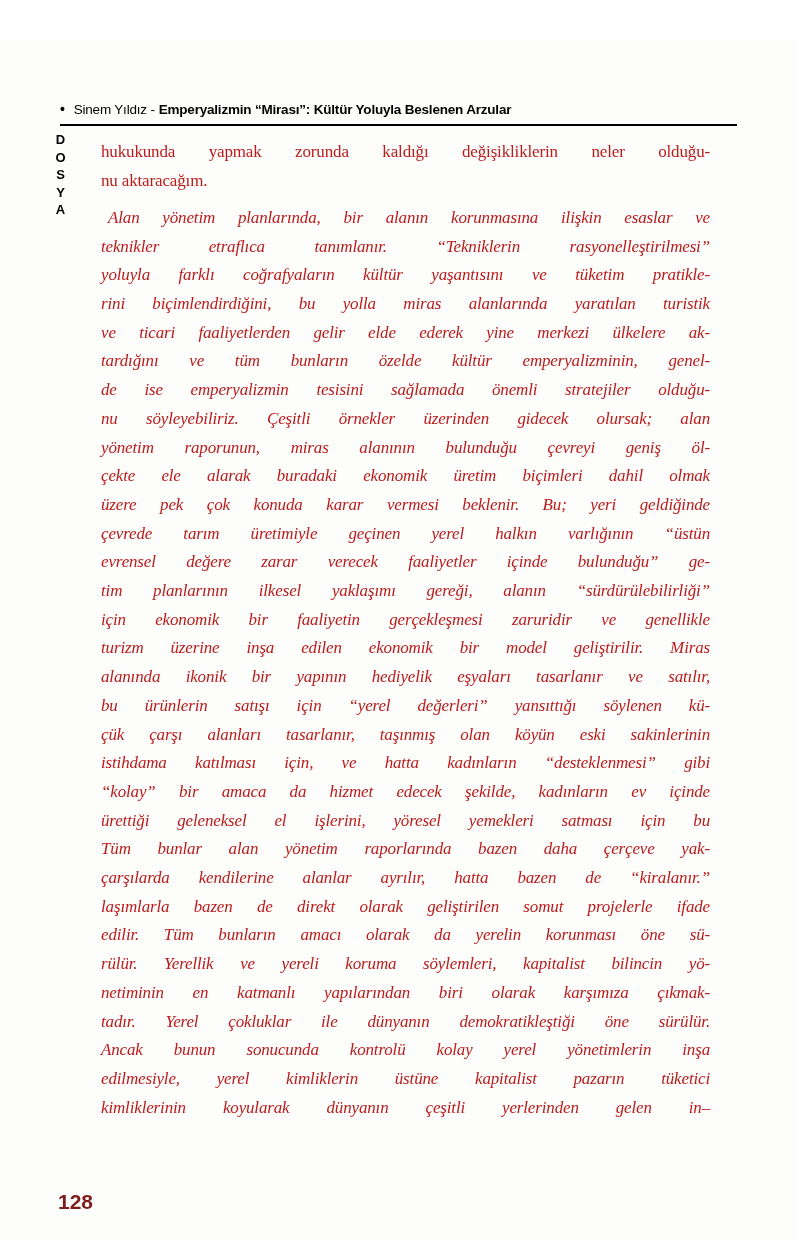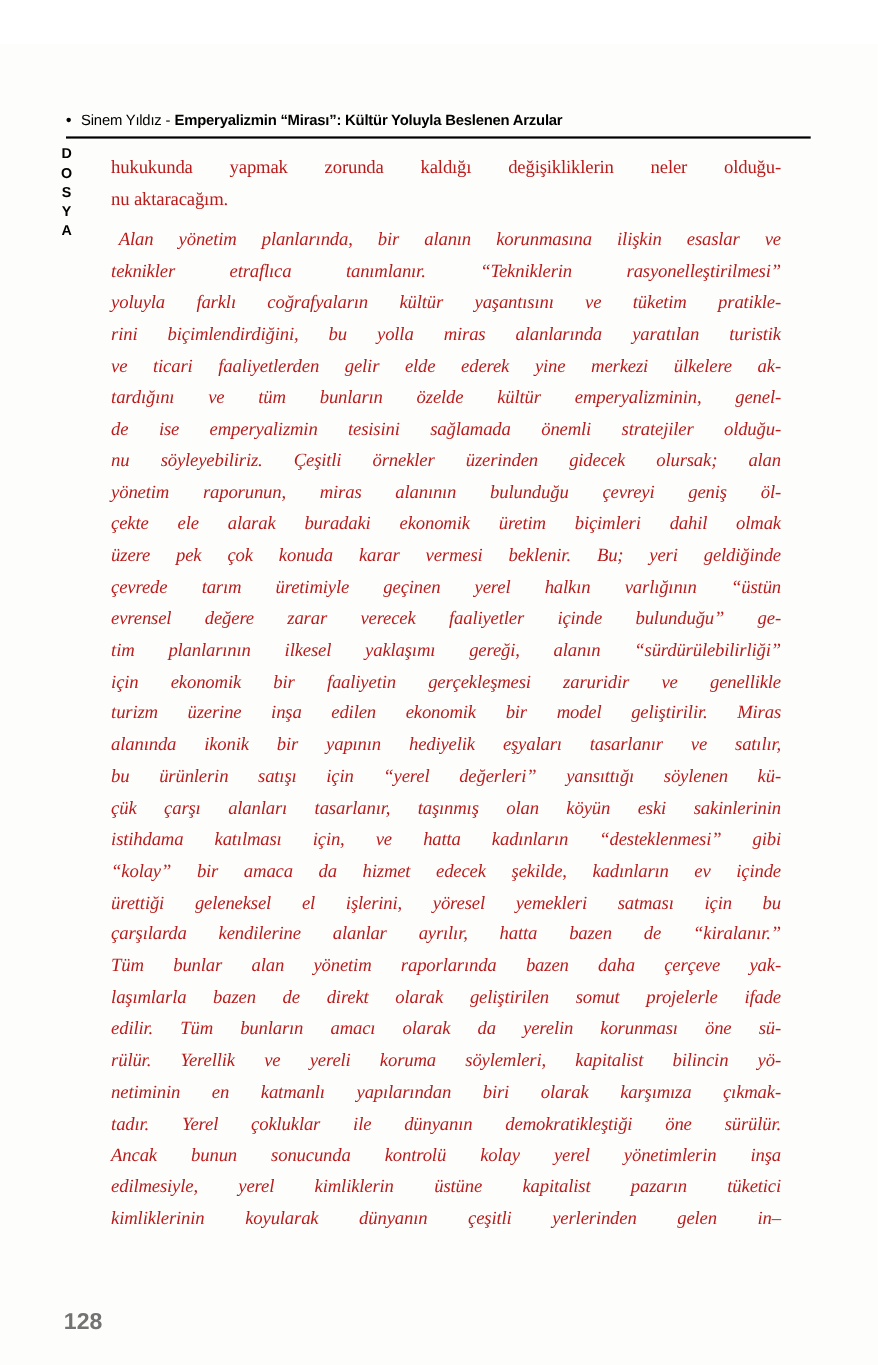--- a/index.html
+++ b/index.html
@@ -69,21 +69,21 @@
   .line.end { text-align-last: left; }
   .line.indent { text-indent: 7px; }
   
   .pagenum {
     position: absolute;
     left: 58px;
     top: 1150px;
     font-family: "Liberation Sans", sans-serif;
     font-weight: 700;
     font-size: 21px;
-    color: #737373;
+    color: #7f1d1d;
   }
   .bottombar {
     position: absolute;
     left: 0;
     bottom: 0;
     width: 100%;
     height: 17px;
     background: #0e0e0e;
   }
 </style>
@@ -121,22 +121,22 @@
       <div class="line">evrensel değere zarar verecek faaliyetler içinde bulunduğu” ge-</div>
       <div class="line">tim planlarının ilkesel yaklaşımı gereği, alanın “sürdürülebilirliği”</div>
       <div class="line">için ekonomik bir faaliyetin gerçekleşmesi zaruridir ve genellikle</div>
       <div class="line">turizm üzerine inşa edilen ekonomik bir model geliştirilir. Miras</div>
       <div class="line">alanında ikonik bir yapının hediyelik eşyaları tasarlanır ve satılır,</div>
       <div class="line">bu ürünlerin satışı için “yerel değerleri” yansıttığı söylenen kü-</div>
       <div class="line">çük çarşı alanları tasarlanır, taşınmış olan köyün eski sakinlerinin</div>
       <div class="line">istihdama katılması için, ve hatta kadınların “desteklenmesi” gibi</div>
       <div class="line">“kolay” bir amaca da hizmet edecek şekilde, kadınların ev içinde</div>
       <div class="line">ürettiği geleneksel el işlerini, yöresel yemekleri satması için bu</div>
+      <div class="line">Tüm bunlar alan yönetim raporlarında bazen daha çerçeve yak-</div>
       <div class="line">çarşılarda kendilerine alanlar ayrılır, hatta bazen de “kiralanır.”</div>
-      <div class="line">Tüm bunlar alan yönetim raporlarında bazen daha çerçeve yak-</div>
       <div class="line">laşımlarla bazen de direkt olarak geliştirilen somut projelerle ifade</div>
       <div class="line">edilir. Tüm bunların amacı olarak da yerelin korunması öne sü-</div>
       <div class="line">rülür. Yerellik ve yereli koruma söylemleri, kapitalist bilincin yö-</div>
       <div class="line">netiminin en katmanlı yapılarından biri olarak karşımıza çıkmak-</div>
       <div class="line">tadır. Yerel çokluklar ile dünyanın demokratikleştiği öne sürülür.</div>
       <div class="line">Ancak bunun sonucunda kontrolü kolay yerel yönetimlerin inşa</div>
       <div class="line">edilmesiyle, yerel kimliklerin üstüne kapitalist pazarın tüketici</div>
       <div class="line">kimliklerinin koyularak dünyanın çeşitli yerlerinden gelen in–</div>
     </div>
   </div>

